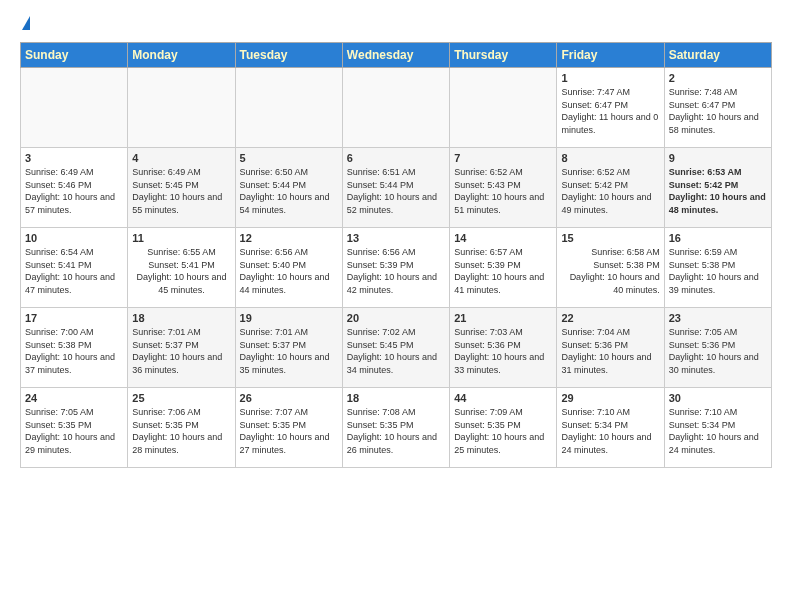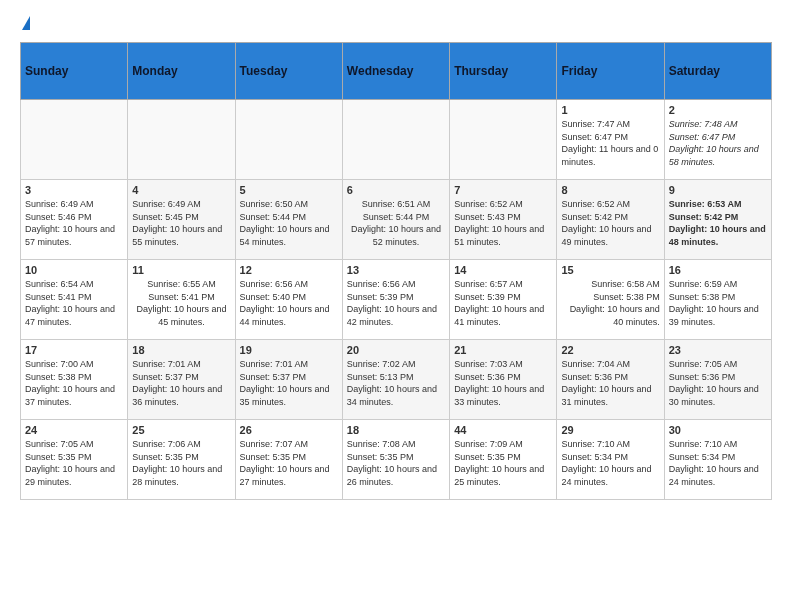--- a/index.html
+++ b/index.html
@@ -46,24 +46,24 @@
     .location {
       font-size: 15px;
       color: #555;
     }
     table {
       width: 100%;
       border-collapse: collapse;
     }
     thead tr th {
       background-color: #2a7fd4;
-      color: #0f172a;
+      color: #fef9c3;
       font-size: 12px;
       font-weight: bold;
-      padding: 21px 4px;
+      padding: 5px 4px;
       border: 1px solid #aaa;
       text-align: left;
     }
     tbody tr td {
       border: 1px solid #ccc;
       vertical-align: top;
       padding: 4px 4px 4px 4px;
       font-size: 9.5px;
       color: #333;
       height: 80px;
@@ -125,21 +125,21 @@
           <td class="empty"></td>
           <td class="empty"></td>
           <td>
             <span class="day-num">1</span>
             <div class="day-info" style="white-space: pre-line;">Sunrise: 7:47 AM
 Sunset: 6:47 PM
 Daylight: 11 hours and 0 minutes.</div>
           </td>
           <td>
             <span class="day-num">2</span>
-            <div class="day-info" style="white-space: pre-line; font-style: italic;">Sunrise: 7:48 AM
+            <div class="day-info" style="white-space: pre-line;">Sunrise: 7:48 AM
 Sunset: 6:47 PM
 Daylight: 10 hours and 58 minutes.</div>
           </td>
         </tr>
         <tr>
           <td>
             <span class="day-num">3</span>
             <div class="day-info" style="white-space: pre-line;">Sunrise: 6:49 AM
 Sunset: 5:46 PM
 Daylight: 10 hours and 57 minutes.</div>
@@ -151,21 +151,21 @@
 Daylight: 10 hours and 55 minutes.</div>
           </td>
           <td>
             <span class="day-num">5</span>
             <div class="day-info" style="white-space: pre-line;">Sunrise: 6:50 AM
 Sunset: 5:44 PM
 Daylight: 10 hours and 54 minutes.</div>
           </td>
           <td>
             <span class="day-num">6</span>
-            <div class="day-info" style="white-space: pre-line; text-align: center;">Sunrise: 6:51 AM
+            <div class="day-info" style="white-space: pre-line;">Sunrise: 6:51 AM
 Sunset: 5:44 PM
 Daylight: 10 hours and 52 minutes.</div>
           </td>
           <td>
             <span class="day-num">7</span>
             <div class="day-info" style="white-space: pre-line;">Sunrise: 6:52 AM
 Sunset: 5:43 PM
 Daylight: 10 hours and 51 minutes.</div>
           </td>
           <td>
@@ -240,21 +240,21 @@
           </td>
           <td>
             <span class="day-num">19</span>
             <div class="day-info" style="white-space: pre-line;">Sunrise: 7:01 AM
 Sunset: 5:37 PM
 Daylight: 10 hours and 35 minutes.</div>
           </td>
           <td>
             <span class="day-num">20</span>
             <div class="day-info" style="white-space: pre-line;">Sunrise: 7:02 AM
-Sunset: 5:13 PM
+Sunset: 5:45 PM
 Daylight: 10 hours and 34 minutes.</div>
           </td>
           <td>
             <span class="day-num">21</span>
             <div class="day-info" style="white-space: pre-line;">Sunrise: 7:03 AM
 Sunset: 5:36 PM
 Daylight: 10 hours and 33 minutes.</div>
           </td>
           <td>
             <span class="day-num">22</span>

